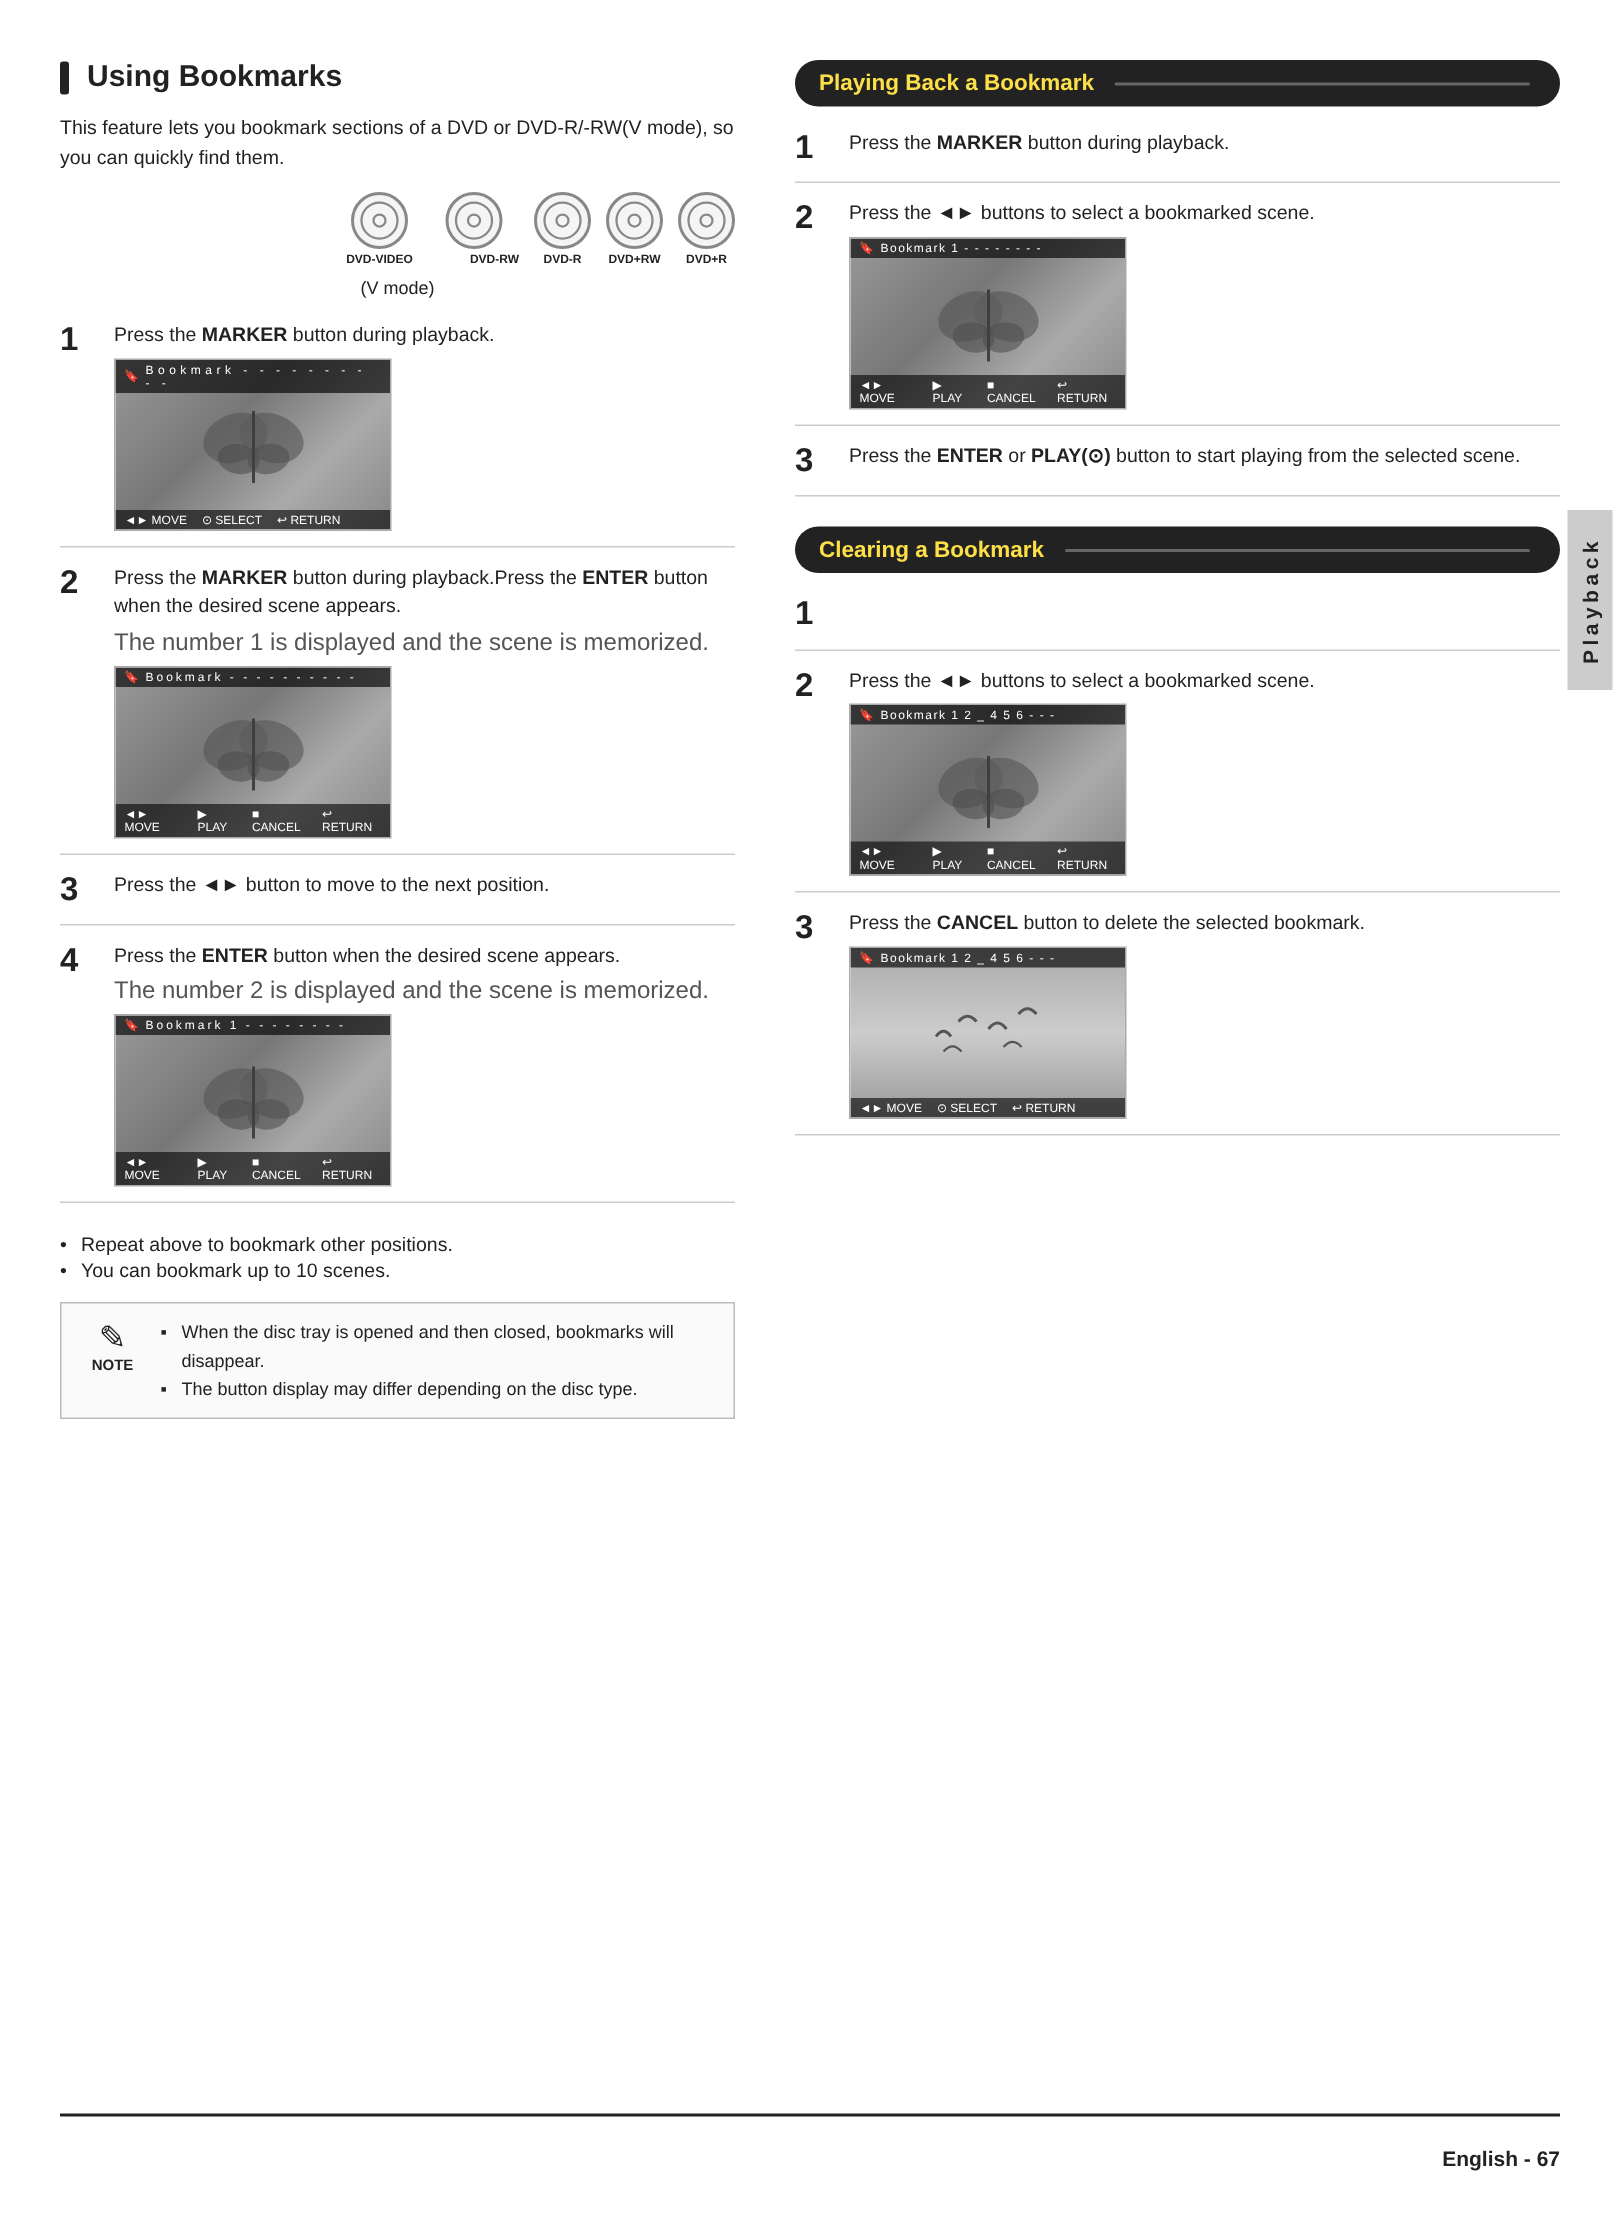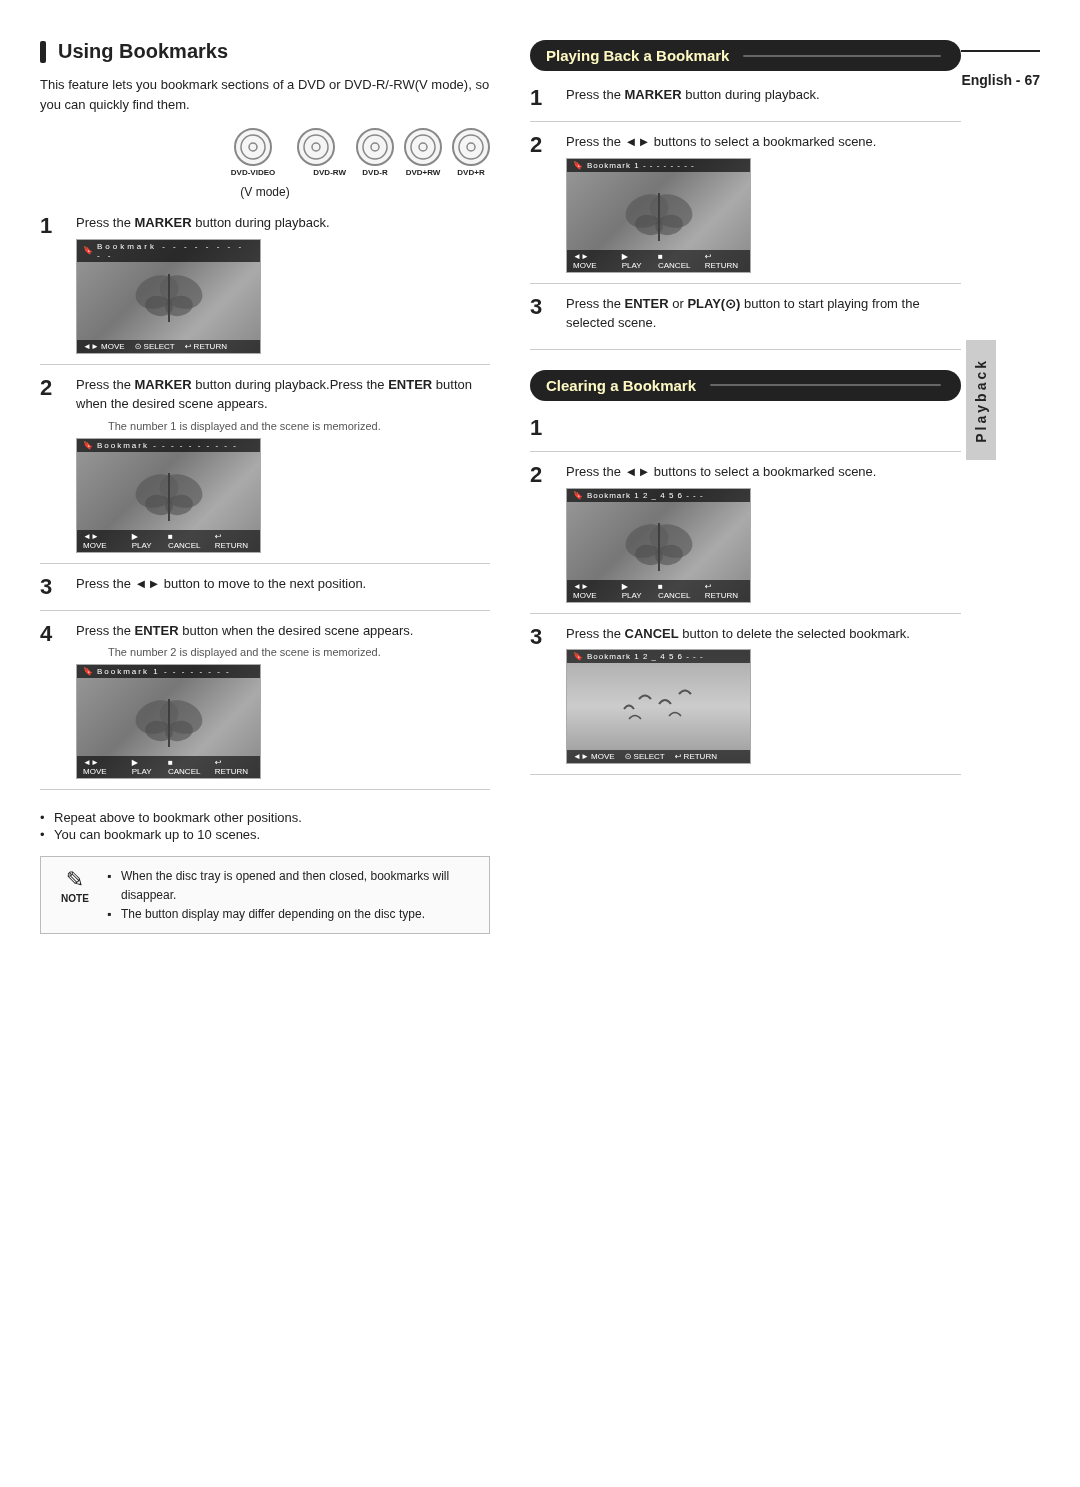--- a/index.html
+++ b/index.html
@@ -10,21 +10,21 @@
       font-family: Arial, sans-serif;
       font-size: 13px;
       color: #222;
       position: relative;
     }
     .page {
       width: 1080px;
       min-height: 1487px;
       padding: 40px 40px 40px 40px;
       display: flex;
-      flex-direction: row;
+      flex-direction: column;
     }
     .two-col {
       display: flex;
       flex-direction: row;
       gap: 30px;
       flex: 1;
     }
     .left-col {
       flex: 0 0 460px;
       padding-right: 10px;
@@ -109,24 +109,23 @@
     }
     .step-content {
       flex: 1;
     }
     .step-text {
       font-size: 13px;
       line-height: 1.5;
       margin-bottom: 6px;
     }
     .step-subtext {
-      font-size: 11px;
+      font-size: 16px;
       color: #555;
       margin-top: 3px;
-      margin-left: 32px;
     }
     
     .bookmark-screen {
       width: 185px;
       height: 115px;
       background: #888;
       border: 1px solid #aaa;
       margin-top: 6px;
       position: relative;
       overflow: hidden;
@@ -211,21 +210,21 @@
       content: '•';
       position: absolute;
       left: 0;
     }
     
     .right-section {
       margin-bottom: 20px;
     }
     .right-band {
       background: #222;
-      color: #fef9c3;
+      color: #fde047;
       font-size: 15px;
       font-weight: bold;
       padding: 7px 20px 7px 16px;
       border-radius: 16px;
       margin-bottom: 14px;
       display: flex;
       align-items: center;
     }
     .right-band::after {
       content: '';

